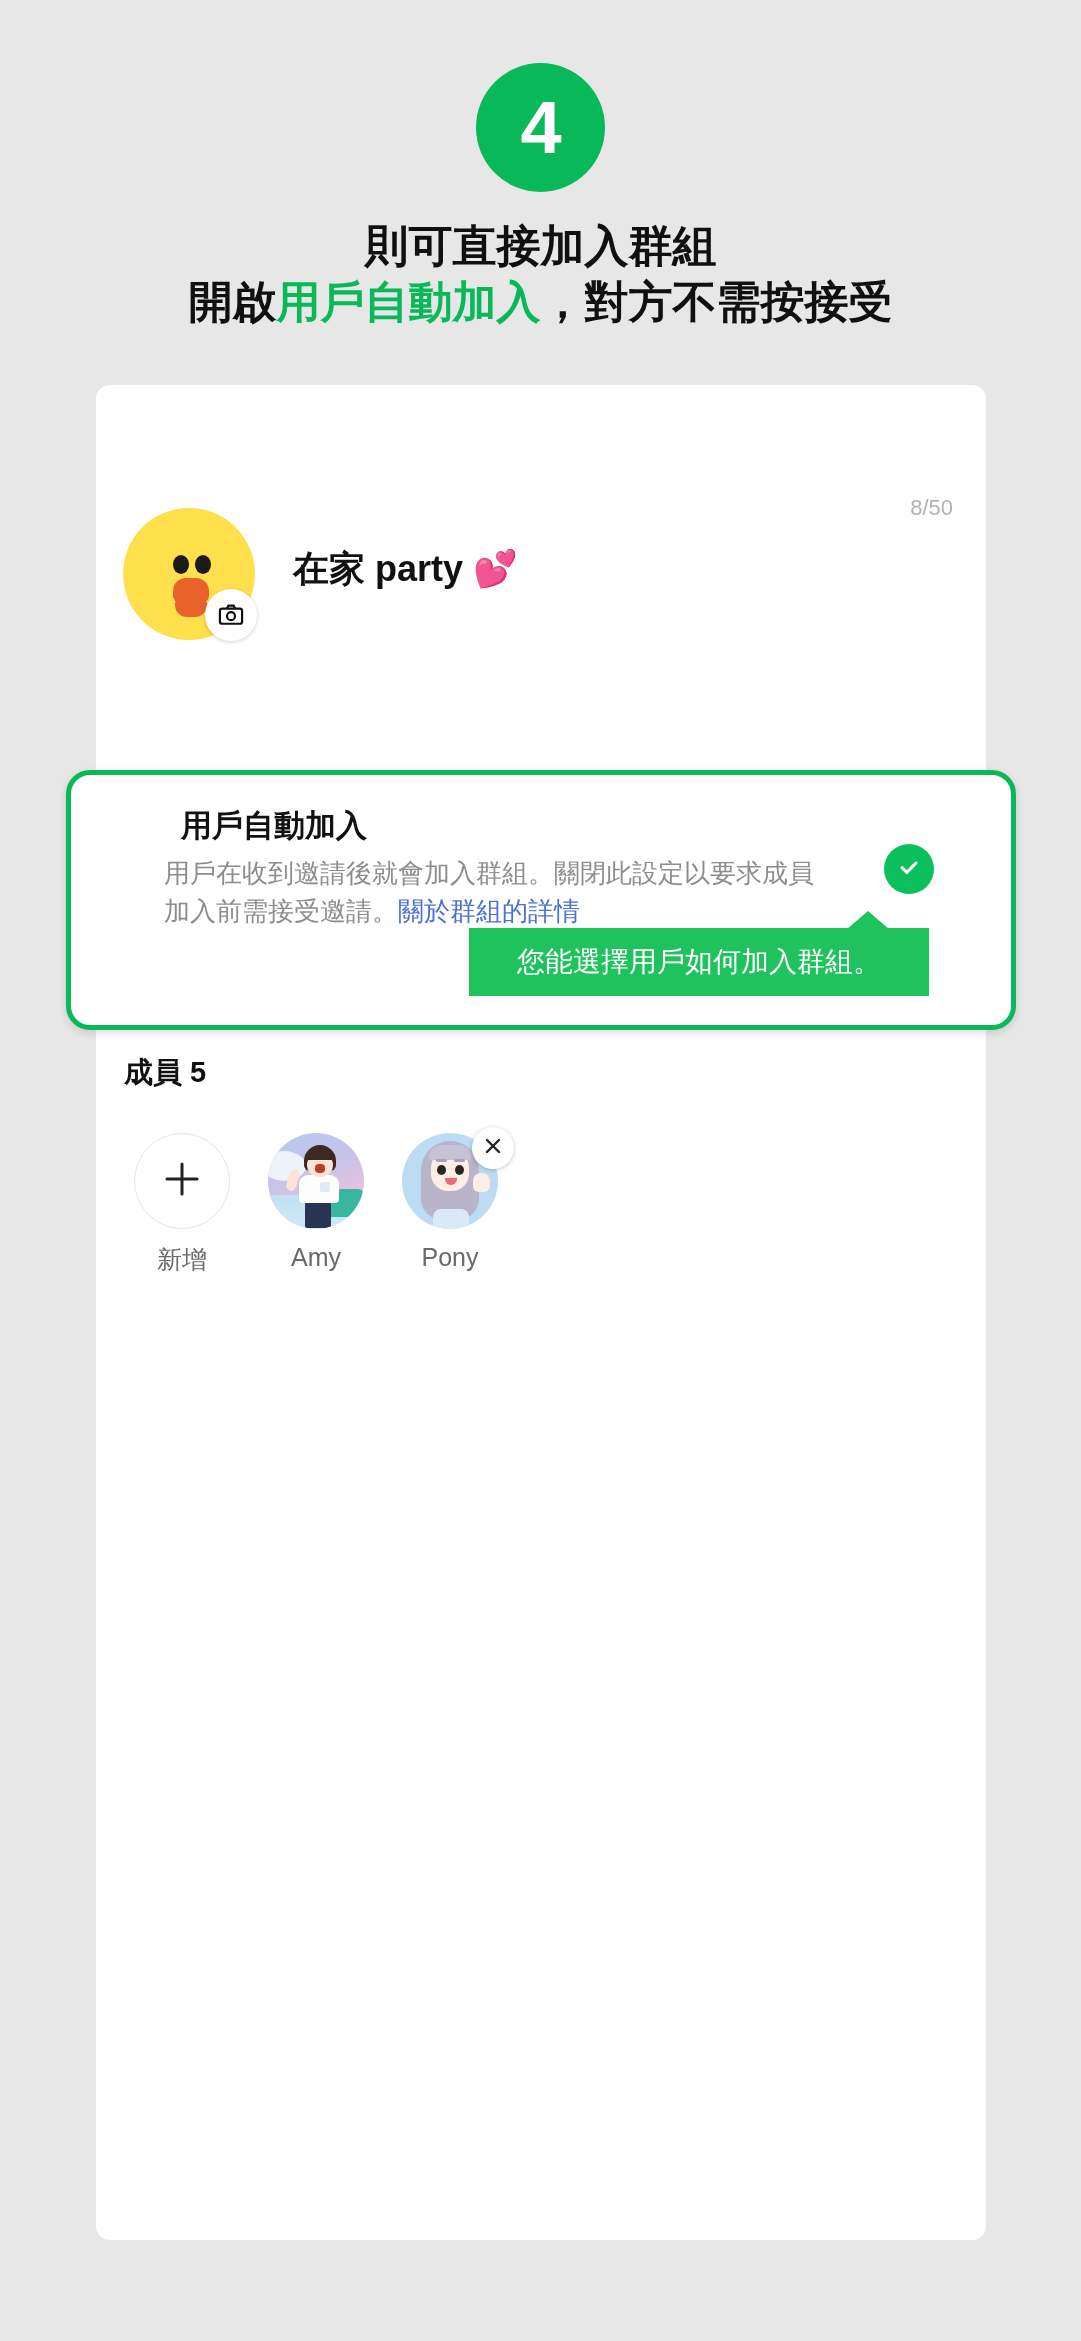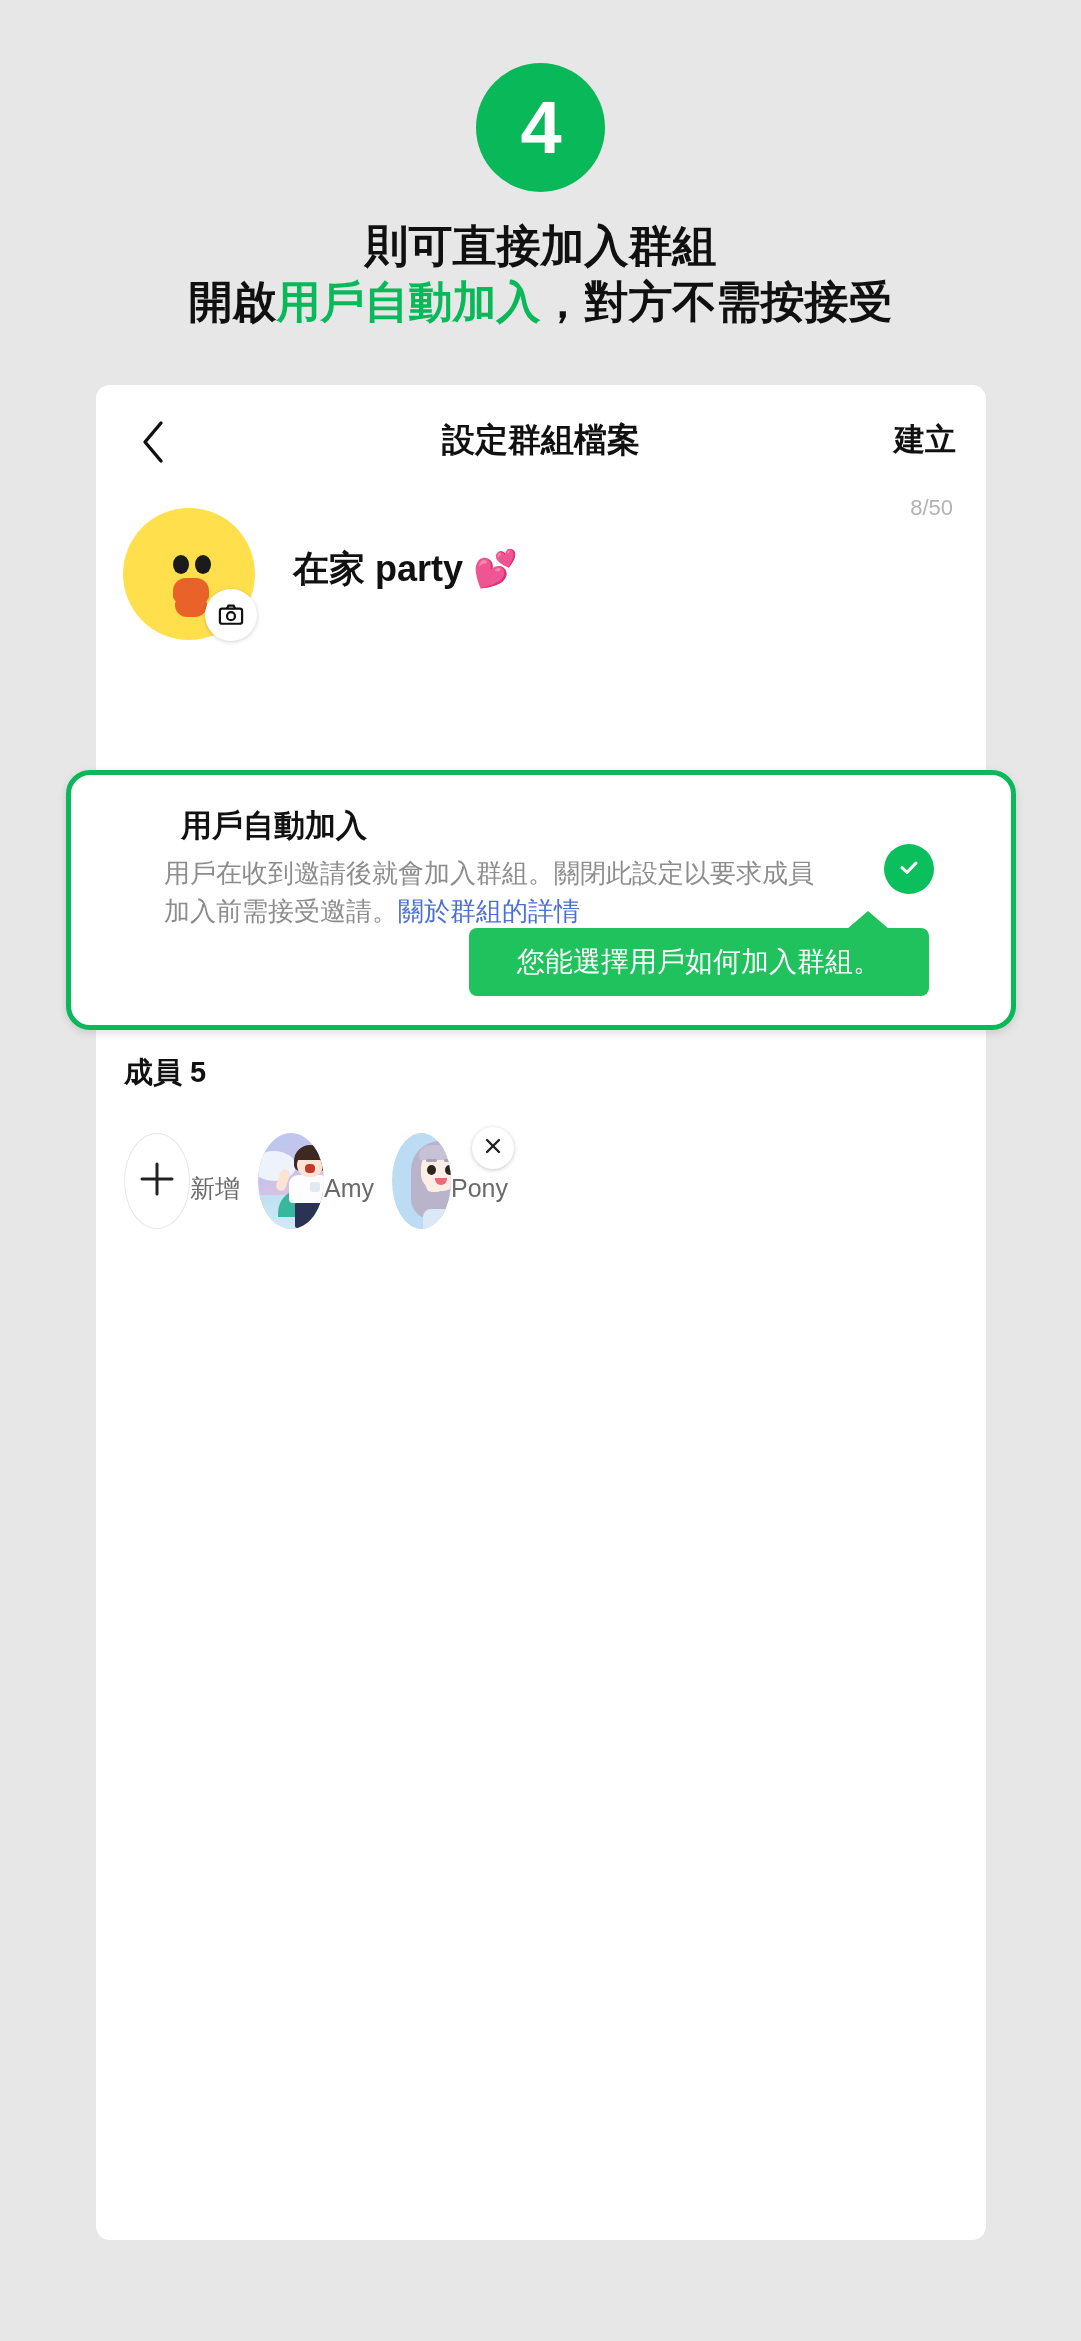--- a/index.html
+++ b/index.html
@@ -231,21 +231,21 @@
   }
 
   
   .tooltip {
     position: absolute;
     left: 398px;
     top: 153px;
     width: 460px;
     height: 68px;
     background: #1FC25C;
-    border-radius: 8px;
+    border-radius: 0;
     display: flex;
     align-items: center;
     justify-content: center;
   }
   .tooltip-arrow {
     position: absolute;
     right: 40px;
     top: -17px;
     width: 0;
     height: 0;
@@ -273,21 +273,21 @@
     left: 28px;
     top: 748px;
     width: 840px;
     display: flex;
     gap: 0px;
   }
   .member-cell {
     width: 116px;
     margin-right: 18px;
     display: flex;
-    flex-direction: row;
+    flex-direction: column;
     align-items: center;
     position: relative;
   }
   .member-avatar {
     width: 96px;
     height: 96px;
     border-radius: 50%;
     position: relative;
     overflow: hidden;
   }
@@ -482,31 +482,20 @@
   <span class="step-badge-number">4</span>
 </div>
 
 <div class="headline">
   <div>則可直接加入群組</div>
   <div><span>開啟</span><span class="hl-green">用戶自動加入</span><span>，對方不需按接受</span></div>
 </div>
 
 <div class="phone-card">
 
-  <div class="card-header">
-    <div class="back-btn">
-      <span>
-        <svg width="26" height="44" viewBox="0 0 26 44">
-          <polyline points="21,3 5,22 21,41" fill="none" stroke="#111111" stroke-width="3.4" stroke-linecap="round" stroke-linejoin="round"></polyline>
-        </svg>
-      </span>
-    </div>
-    <div class="card-title">設定群組檔案</div>
-    <div class="create-btn">建立</div>
-  </div>
 
   <div class="group-row">
     <div class="avatar-wrap">
       <div class="avatar-circle">
         <span class="sally-eye left"></span>
         <span class="sally-eye right"></span>
         <span class="sally-beak-top"></span>
         <span class="sally-beak-bot"></span>
       </div>
       <div class="camera-badge">

